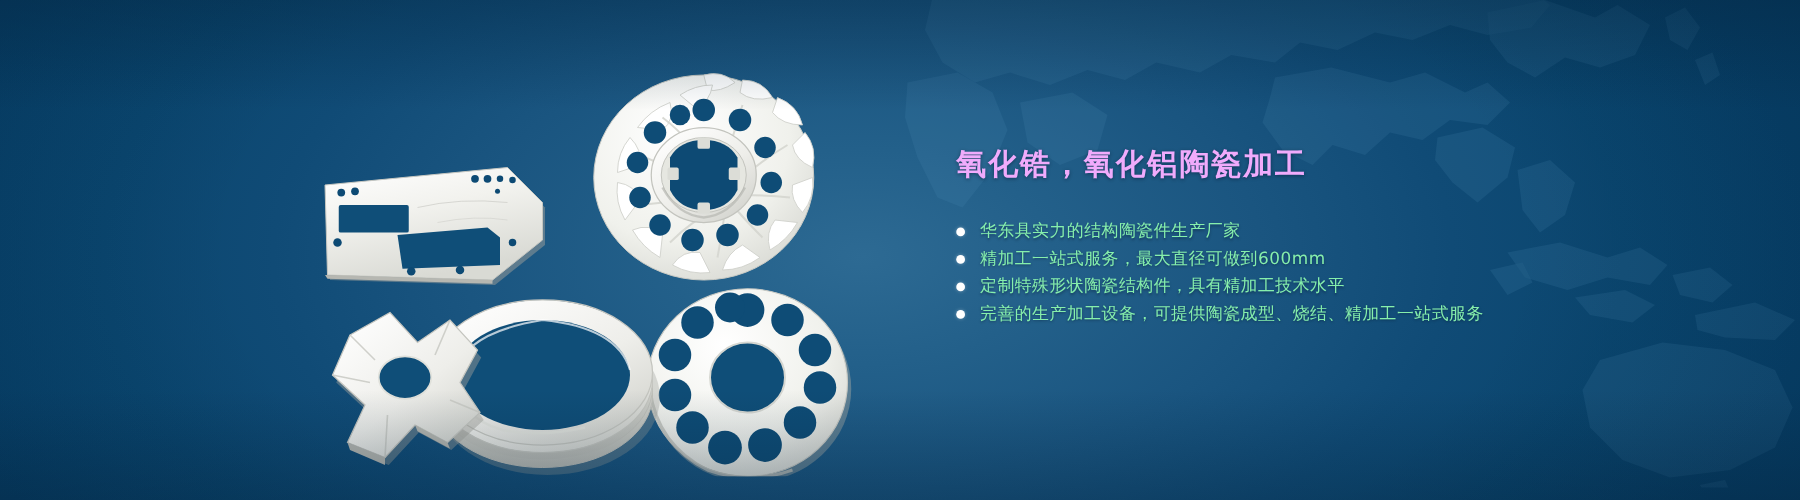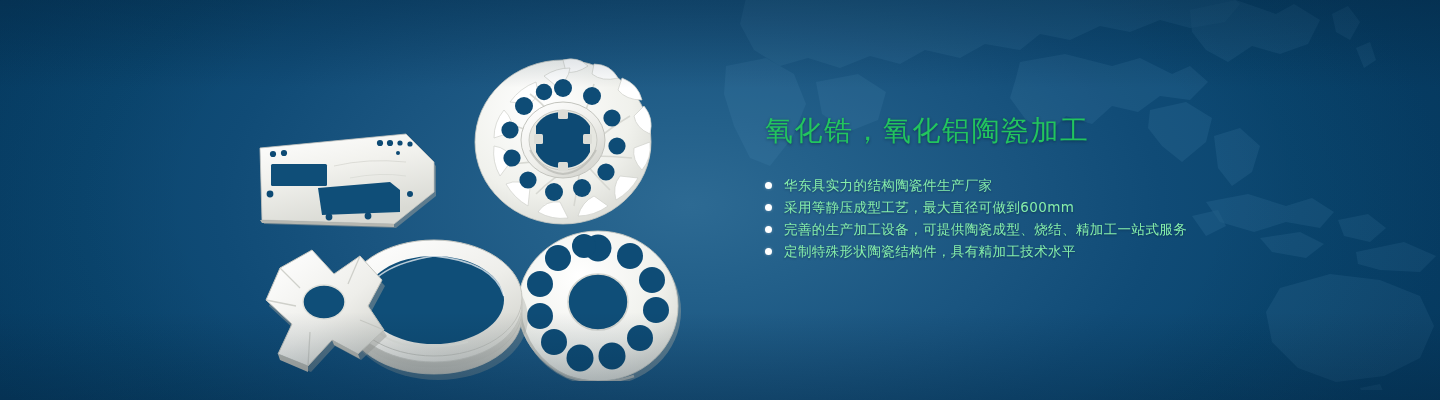--- a/index.html
+++ b/index.html
@@ -50,25 +50,25 @@
     width:470px; height:345px;
   }
   .products svg{ width:100%; height:100%; display:block; }
 
   
   .copy{
     position:absolute; left:765px; top:110px;
     width:620px;
   }
   .headline{
-    font-size:28px;
+    font-size:24px;
     line-height:42px;
-    color:#22c55e;
+    color:#f0abfc;
     letter-spacing:1.5px;
-    font-weight:400;
+    font-weight:700;
     text-shadow:0 1px 3px rgba(0,14,30,0.45);
     white-space:nowrap;
   }
   .bullets{
     list-style:none;
     margin-top:22px;
   }
   .bullets li{
     display:flex;
     align-items:center;
@@ -337,26 +337,26 @@
   <div class="copy">
     <div class="headline">氧化锆，氧化铝陶瓷加工</div>
 
     <ul class="bullets">
       <li>
         <span class="dot"></span>
         <span class="btxt">华东具实力的结构陶瓷件生产厂家</span>
       </li>
       <li>
         <span class="dot"></span>
-        <span class="btxt">采用等静压成型工艺，最大直径可做到600mm</span>
+        <span class="btxt">精加工一站式服务，最大直径可做到600mm</span>
+      </li>
+      <li>
+        <span class="dot"></span>
+        <span class="btxt">定制特殊形状陶瓷结构件，具有精加工技术水平</span>
       </li>
       <li>
         <span class="dot"></span>
         <span class="btxt">完善的生产加工设备，可提供陶瓷成型、烧结、精加工一站式服务</span>
       </li>
-      <li>
-        <span class="dot"></span>
-        <span class="btxt">定制特殊形状陶瓷结构件，具有精加工技术水平</span>
-      </li>
     </ul>
   </div>
 
 </div>
 
 </body></html>

